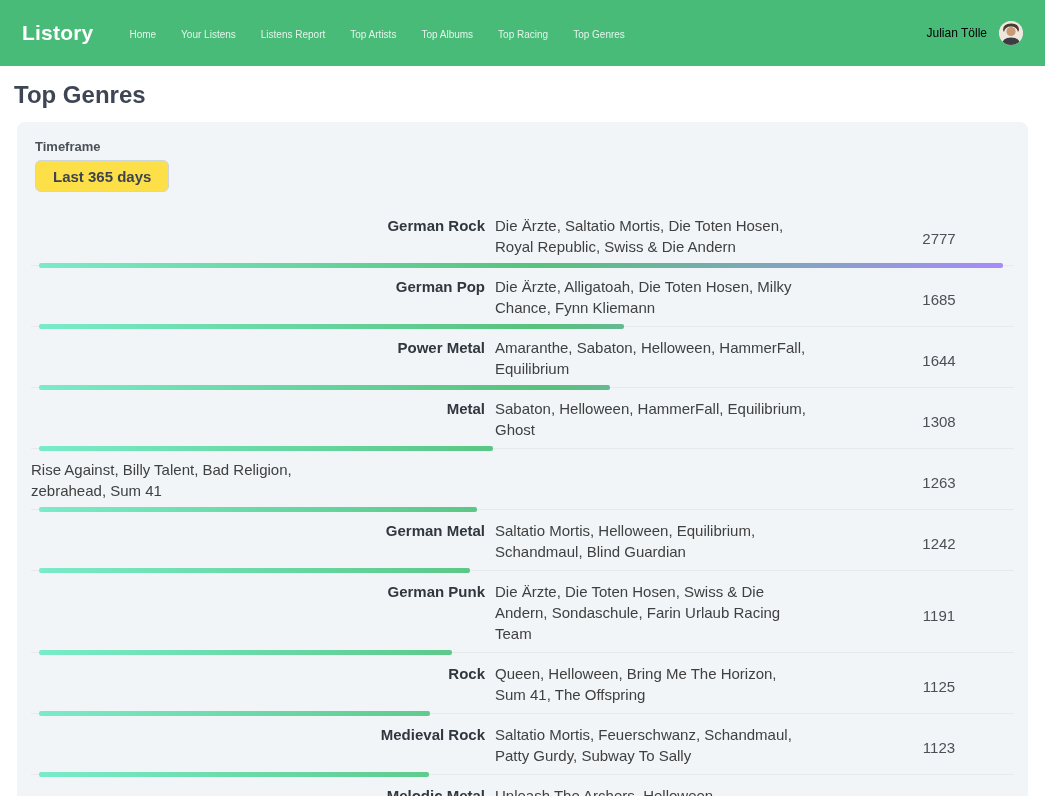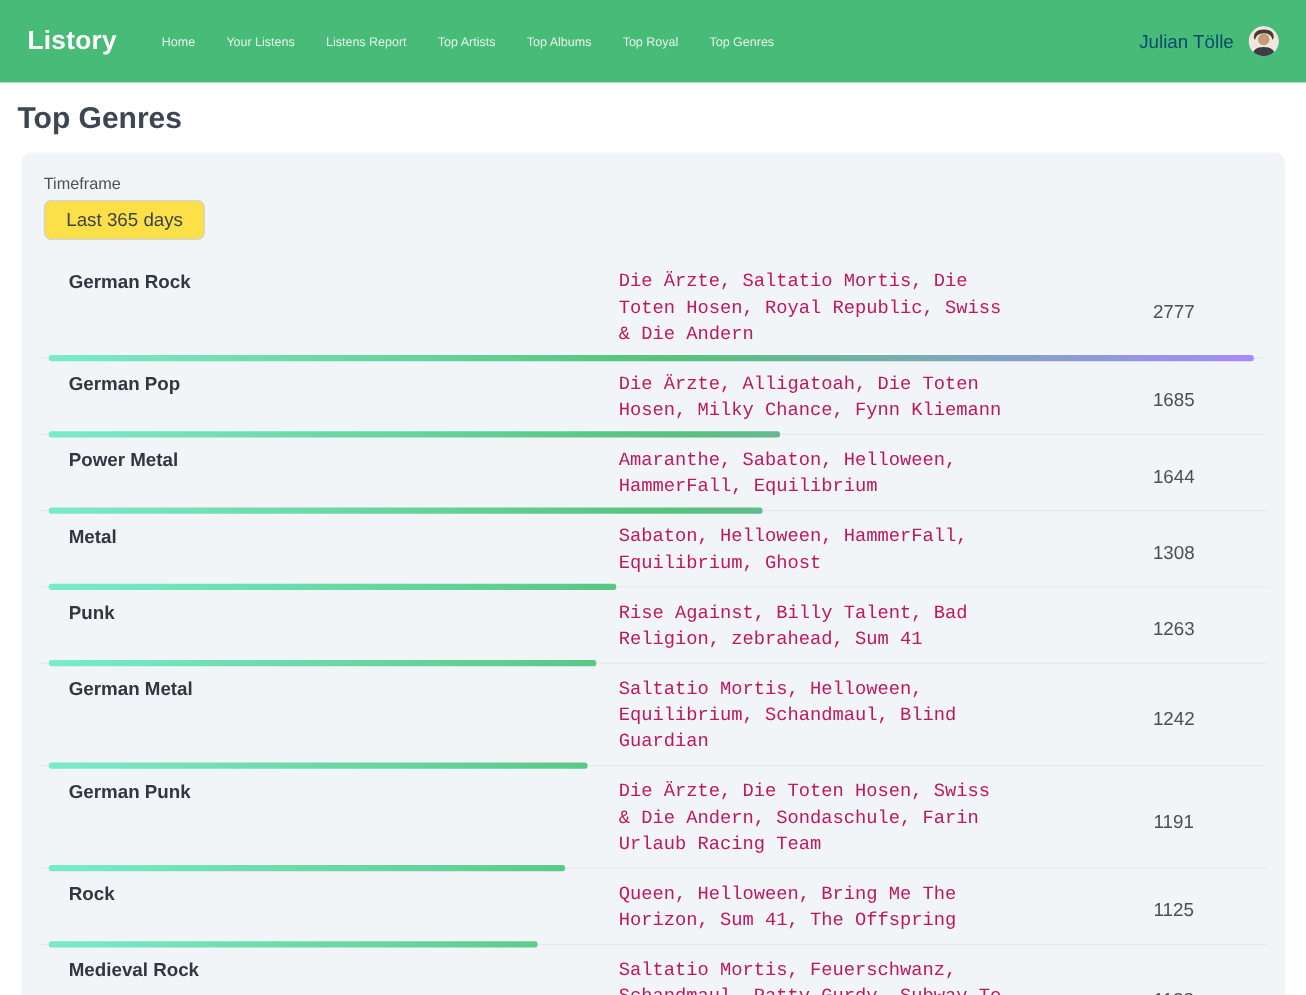--- a/index.html
+++ b/index.html
@@ -27,41 +27,41 @@
   }
   .nav-links { display: flex; align-items: center; gap: 25px; list-style: none; }
   .nav-links a {
     color: #E3F4EA;
     text-decoration: none;
     font-size: 10px;
     white-space: nowrap;
     cursor: pointer;
   }
   .user-area { margin-left: auto; display: flex; align-items: center; gap: 12px; cursor: pointer; }
-  .user-name { color: #0c4a6e; font-size: 15px; }
+  .user-name { color: #000000; font-size: 12px; }
   .avatar {
     width: 24px; height: 24px; border-radius: 50%;
     overflow: hidden; background: #e9e1d8; flex: 0 0 auto;
   }
   .avatar svg { display: block; }
   
   main { padding: 0 17px; }
   h1 {
     font-size: 24px;
     font-weight: 600;
     color: #3E4653;
     margin: 15px 0 13px -3px;
   }
   .card {
     background: #F2F5F8;
     border-radius: 8px;
     padding: 14px 14px 0;
     min-height: 690px;
   }
-  .filter-block { padding: 3px 4px 0; margin-bottom: 13px; }
+  .filter-block { padding: 3px 4px 0; margin-bottom: 13px; font-weight: bold; }
   .filter-label {
     display: block;
     font-size: 13px;
     color: #4A5158;
     margin-bottom: 6px;
   }
   .tf-select {
     display: inline-flex;
     align-items: center;
     height: 32px;
@@ -83,28 +83,28 @@
     padding: 7px 0 0;
     border-bottom: 1px solid #E6EAED;
   }
   .cell-genre {
     width: 464px;
     padding: 3px 10px 8px 24px;
     font-size: 15px;
     font-weight: 700;
     color: #30373E;
     line-height: 21px;
+    text-align: right;
   }
   .cell-artists {
     width: 312px;
     padding: 3px 0 8px;
     font-size: 15px;
-    color: #be185d;
+    color: #404040;
     line-height: 21px;
-    font-family: Liberation Mono, monospace;
   }
   .cell-count {
     margin-left: auto;
     width: 150px;
     align-self: center;
     text-align: center;
     font-size: 15px;
     color: #4A5056;
   }
   .bar-wrap {
@@ -123,21 +123,21 @@
 <body>
 
 <nav style="background: rgb(72, 187, 120);">
   <div class="brand">Listory</div>
   <ul class="nav-links">
       <li><a>Home</a></li>
       <li><a>Your Listens</a></li>
       <li><a>Listens Report</a></li>
       <li><a>Top Artists</a></li>
       <li><a>Top Albums</a></li>
-      <li><a>Top Royal</a></li>
+      <li><a>Top Racing</a></li>
       <li><a>Top Genres</a></li>
     </ul>
   <div class="user-area">
     <span class="user-name">Julian Tölle</span>
     <span class="avatar">
       <svg width="24" height="24" viewBox="0 0 24 24" xmlns="http://www.w3.org/2000/svg">
         <circle cx="12" cy="12" r="12" fill="#efe7dd"></circle>
         <path d="M4 9 Q4 2.5 12 2.5 Q20 2.5 20 9 L19 11 Q18 5.5 12 5.5 Q6 5.5 5 11 Z" fill="#4a3a30"></path>
         <circle cx="12" cy="10.5" r="4.6" fill="#c89b77"></circle>
         <path d="M3 24 Q3 16.5 12 16.5 Q21 16.5 21 24 Z" fill="#3a3d42"></path>
@@ -182,21 +182,20 @@
         </div>
         <div class="genre-row">
           <div class="cell-genre">Metal</div>
           <div class="cell-artists">Sabaton, Helloween, HammerFall, Equilibrium, Ghost</div>
           <div class="cell-count">1308</div>
           <div class="bar-wrap">
             <div class="bar-fill" style="width: 47.101%; background-image: linear-gradient(90deg, rgb(121, 235, 200) 0%, rgb(87, 194, 125) 52%, rgb(167, 139, 250) 100%); background-size: 212.309% 100%;"></div>
           </div>
         </div>
         <div class="genre-row">
-          <div class="cell-genre">Punk</div>
           <div class="cell-artists">Rise Against, Billy Talent, Bad Religion, zebrahead, Sum 41</div>
           <div class="cell-count">1263</div>
           <div class="bar-wrap">
             <div class="bar-fill" style="width: 45.481%; background-image: linear-gradient(90deg, rgb(121, 235, 200) 0%, rgb(87, 194, 125) 52%, rgb(167, 139, 250) 100%); background-size: 219.873% 100%;"></div>
           </div>
         </div>
         <div class="genre-row">
           <div class="cell-genre">German Metal</div>
           <div class="cell-artists">Saltatio Mortis, Helloween, Equilibrium, Schandmaul, Blind Guardian</div>
           <div class="cell-count">1242</div>

